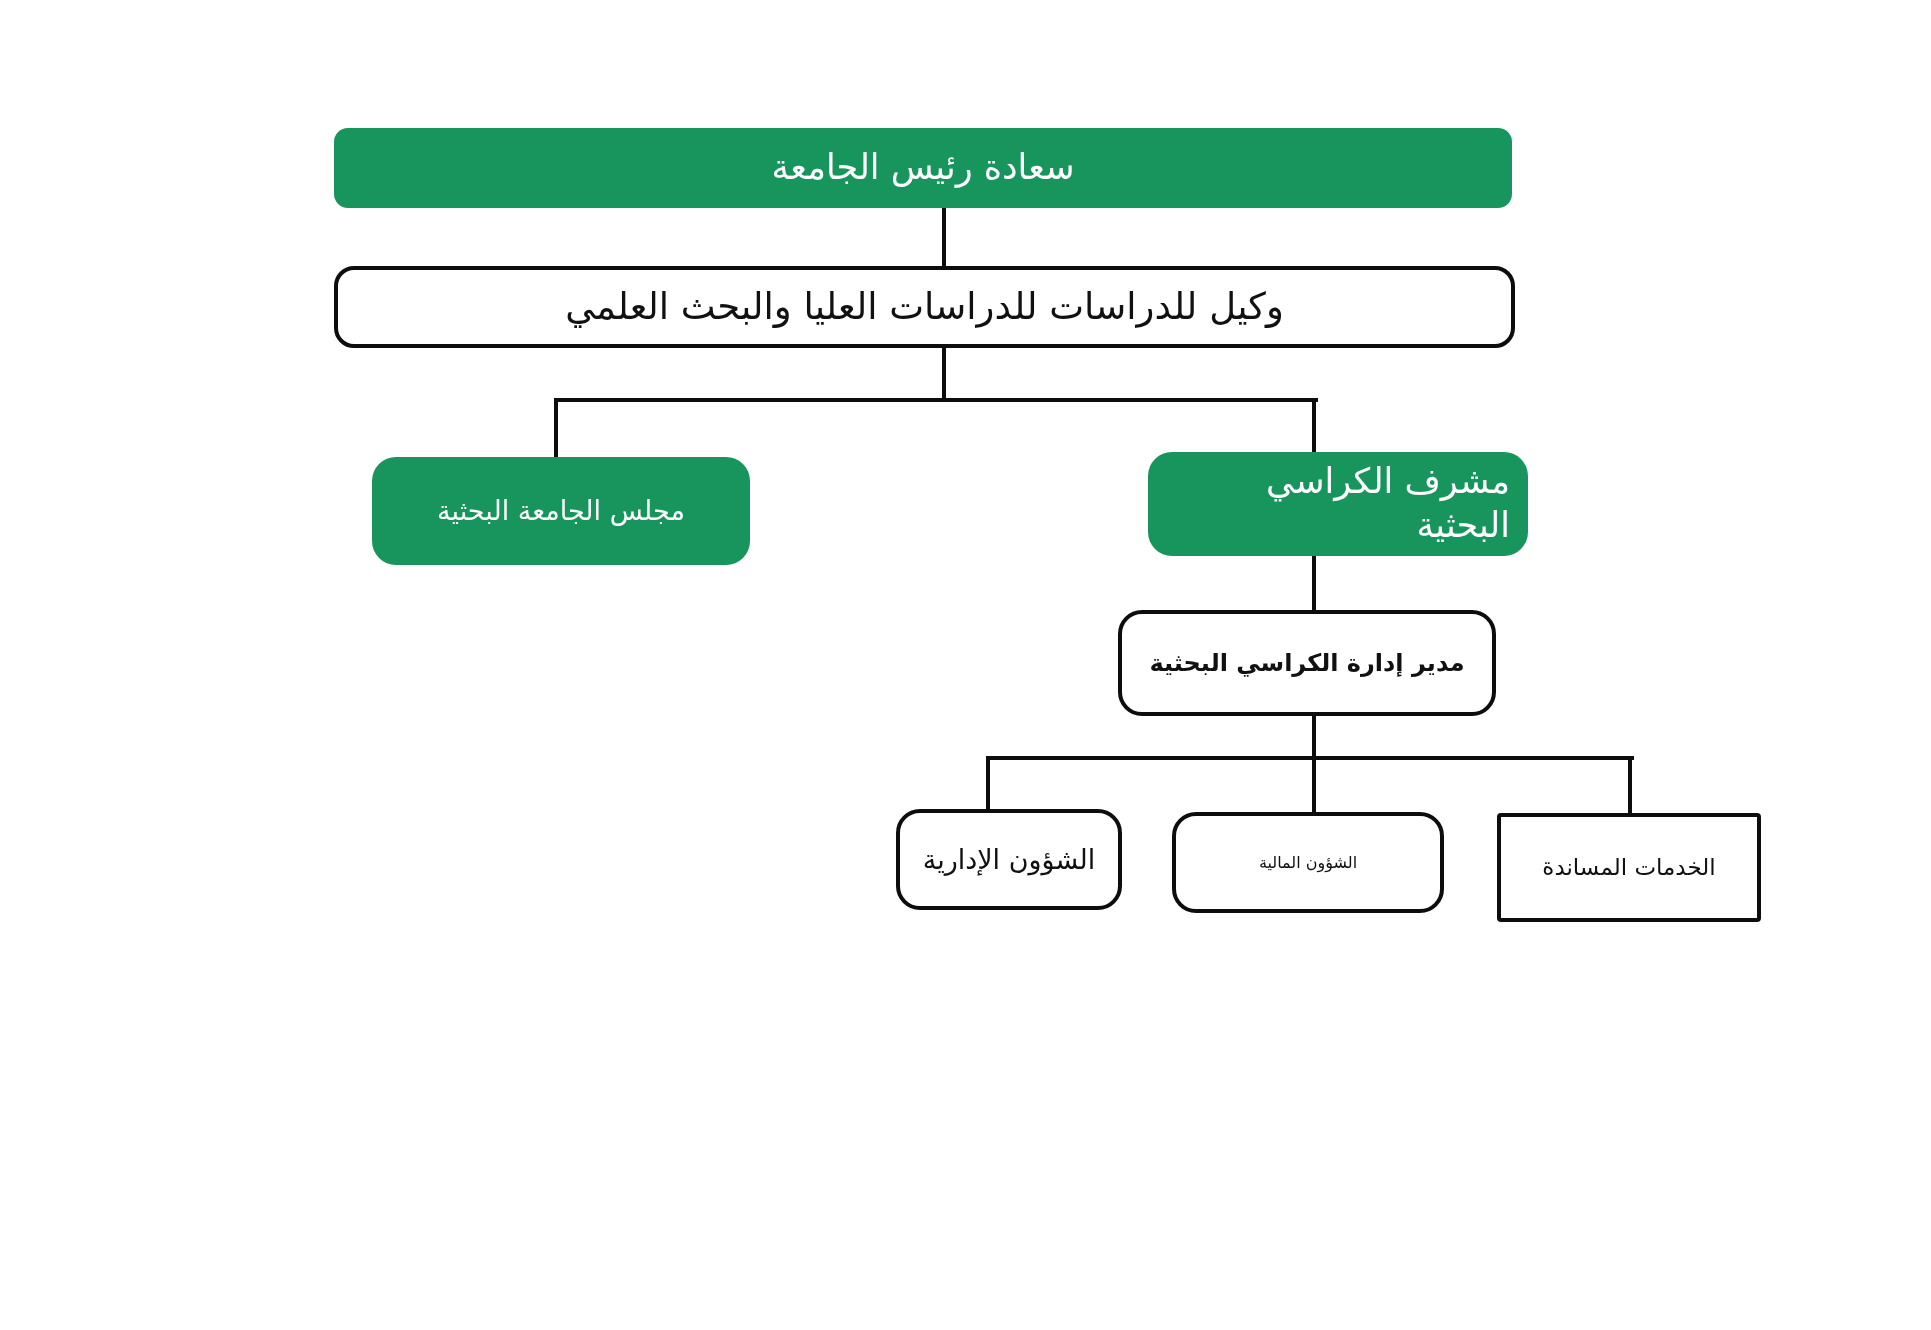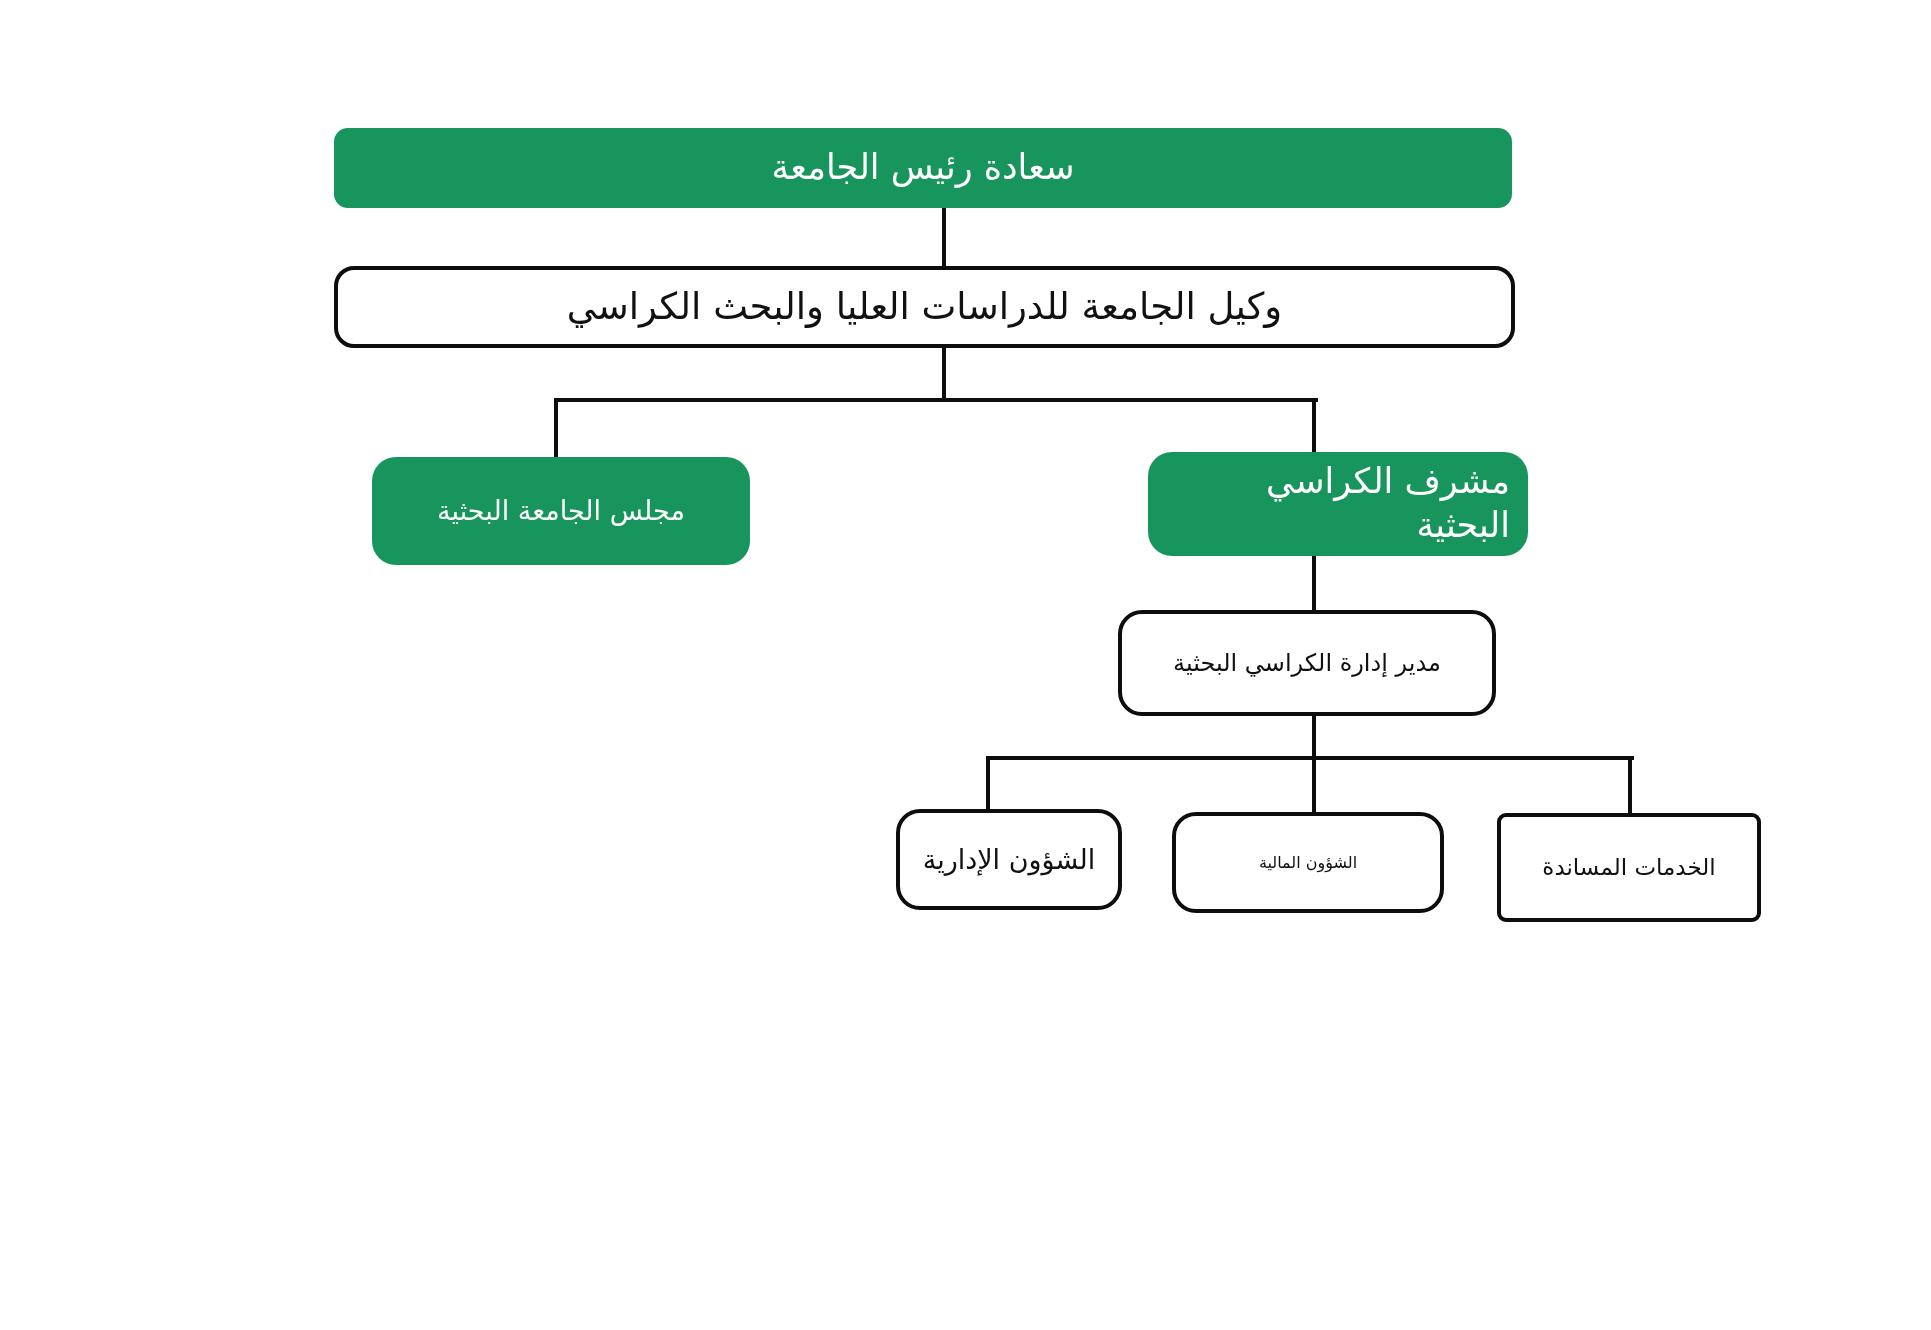--- a/index.html
+++ b/index.html
@@ -42,24 +42,24 @@
     background: var(--line, #0d0d0d);
   }
   .v { width: 4px; }
   .h { height: 4px; }
 
   
   #node-president   { left: 334px;  top: 128px; width: 1178px; height: 80px;  border-radius: 14px; font-size: 35px; }
   #node-vice        { left: 334px;  top: 266px; width: 1181px; height: 82px;  border-radius: 20px; font-size: 37px; }
   #node-council     { left: 372px;  top: 457px; width: 378px;  height: 108px; border-radius: 24px; font-size: 27px; }
   #node-supervisor  { left: 1122px; top: 452px; width: 380px;  height: 104px; border-radius: 24px; font-size: 35px; margin-left: 26px; }
-  #node-director    { left: 1118px; top: 610px; width: 378px;  height: 106px; border-radius: 24px; font-size: 24px; }
+  #node-director    { left: 1118px; top: 610px; width: 378px;  height: 106px; border-radius: 24px; font-size: 24px; font-weight: bold; }
   #node-admin       { left: 896px;  top: 809px; width: 226px;  height: 101px; border-radius: 24px; font-size: 27px; }
   #node-finance     { left: 1172px; top: 812px; width: 272px;  height: 101px; border-radius: 24px; font-size: 16px; }
-  #node-support     { left: 1497px; top: 813px; width: 264px;  height: 109px; border-radius: 9px; font-size: 23px; }
+  #node-support     { left: 1497px; top: 813px; width: 264px;  height: 109px; border-radius: 4px; font-size: 23px; }
 
   
   #c-president-vice     { left: 942px;  top: 206px; height: 62px; }
   #c-vice-stem          { left: 942px;  top: 346px; height: 56px; }
   #c-branch-top         { left: 554px;  top: 398px; width: 764px; }
   #c-drop-council       { left: 554px;  top: 398px; height: 62px; }
   #c-drop-supervisor    { left: 1312px; top: 398px; height: 58px; }
   #c-supervisor-director{ left: 1312px; top: 554px; height: 60px; }
   #c-director-stem      { left: 1312px; top: 714px; height: 46px; }
   #c-branch-bottom      { left: 986px;  top: 756px; width: 648px; }
@@ -82,21 +82,21 @@
   <div class="line h" id="c-branch-bottom"></div>
   <div class="line v" id="c-drop-admin"></div>
   <div class="line v" id="c-drop-finance"></div>
   <div class="line v" id="c-drop-support"></div>
 
   <div class="node primary" id="node-president">
     <span dir="rtl" lang="ar">سعادة رئيس الجامعة</span>
   </div>
 
   <div class="node outline" id="node-vice">
-    <span dir="rtl" lang="ar">وكيل الجامعة للدراسات العليا والبحث الكراسي</span>
+    <span dir="rtl" lang="ar">وكيل للدراسات للدراسات العليا والبحث العلمي</span>
   </div>
 
   <div class="node primary" id="node-council">
     <span dir="rtl" lang="ar">مجلس الجامعة البحثية</span>
   </div>
 
   <div class="node primary" id="node-supervisor">
     <span dir="rtl" lang="ar">مشرف الكراسي البحثية</span>
   </div>
 

